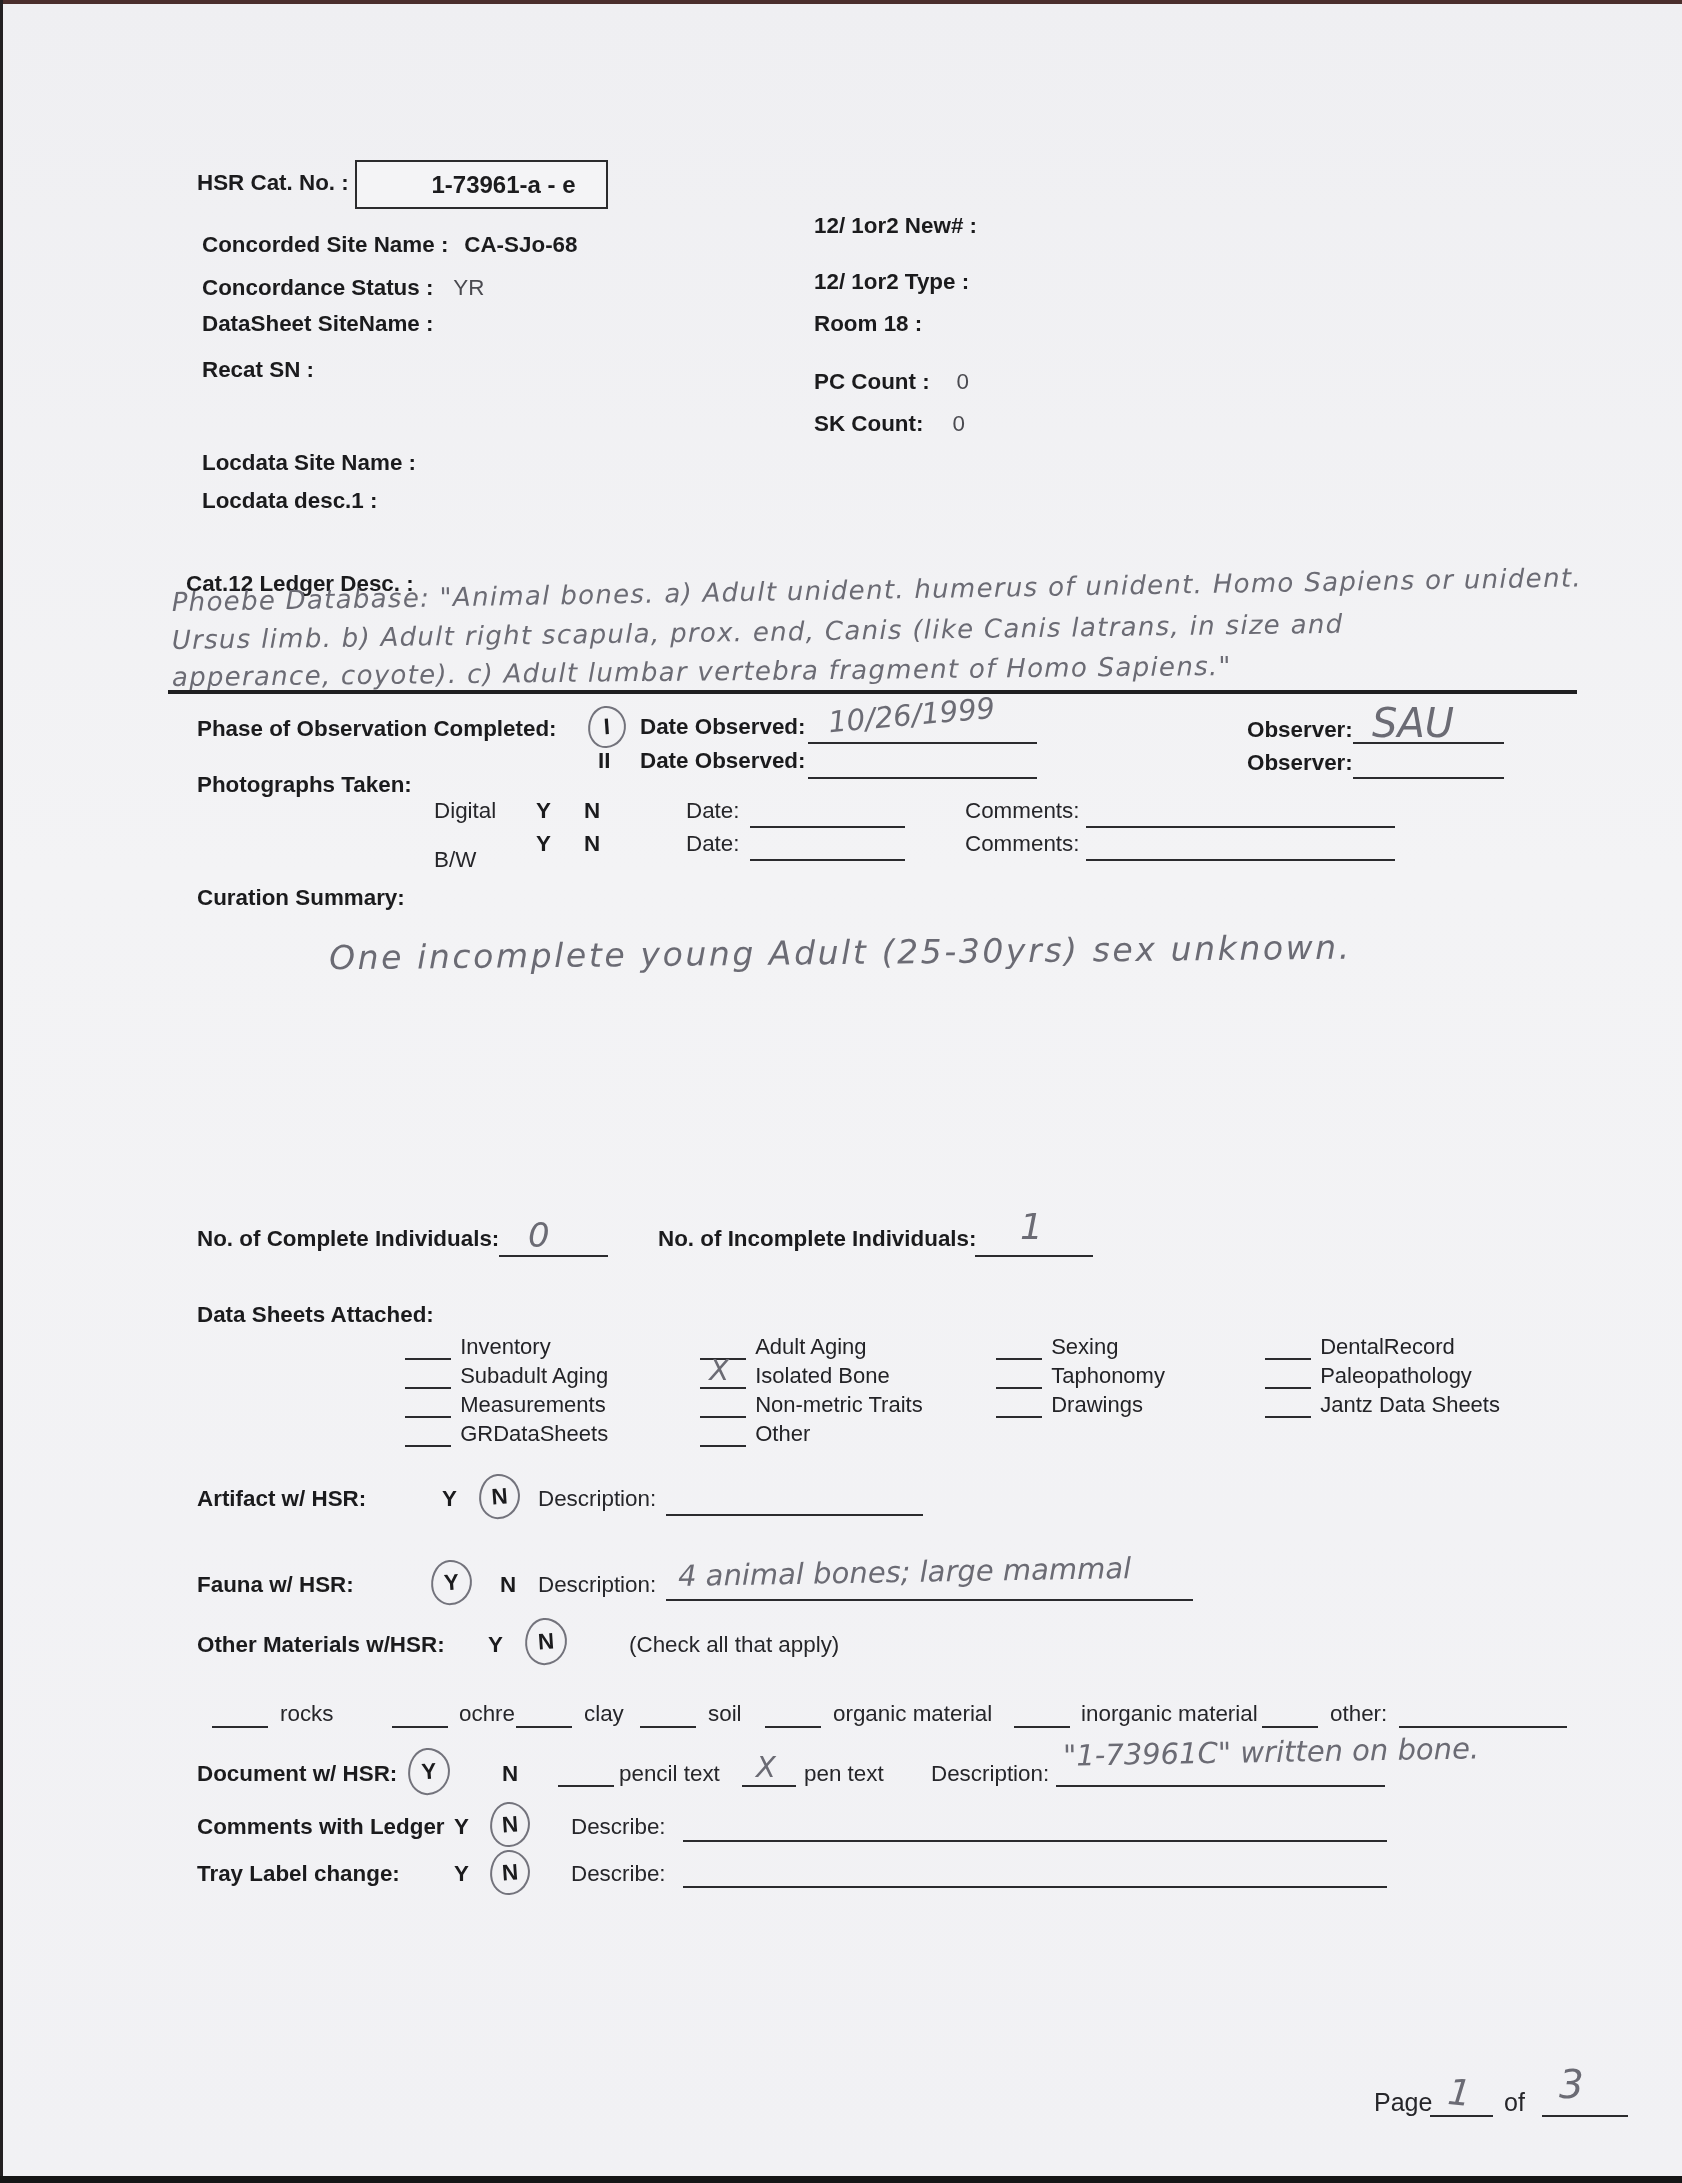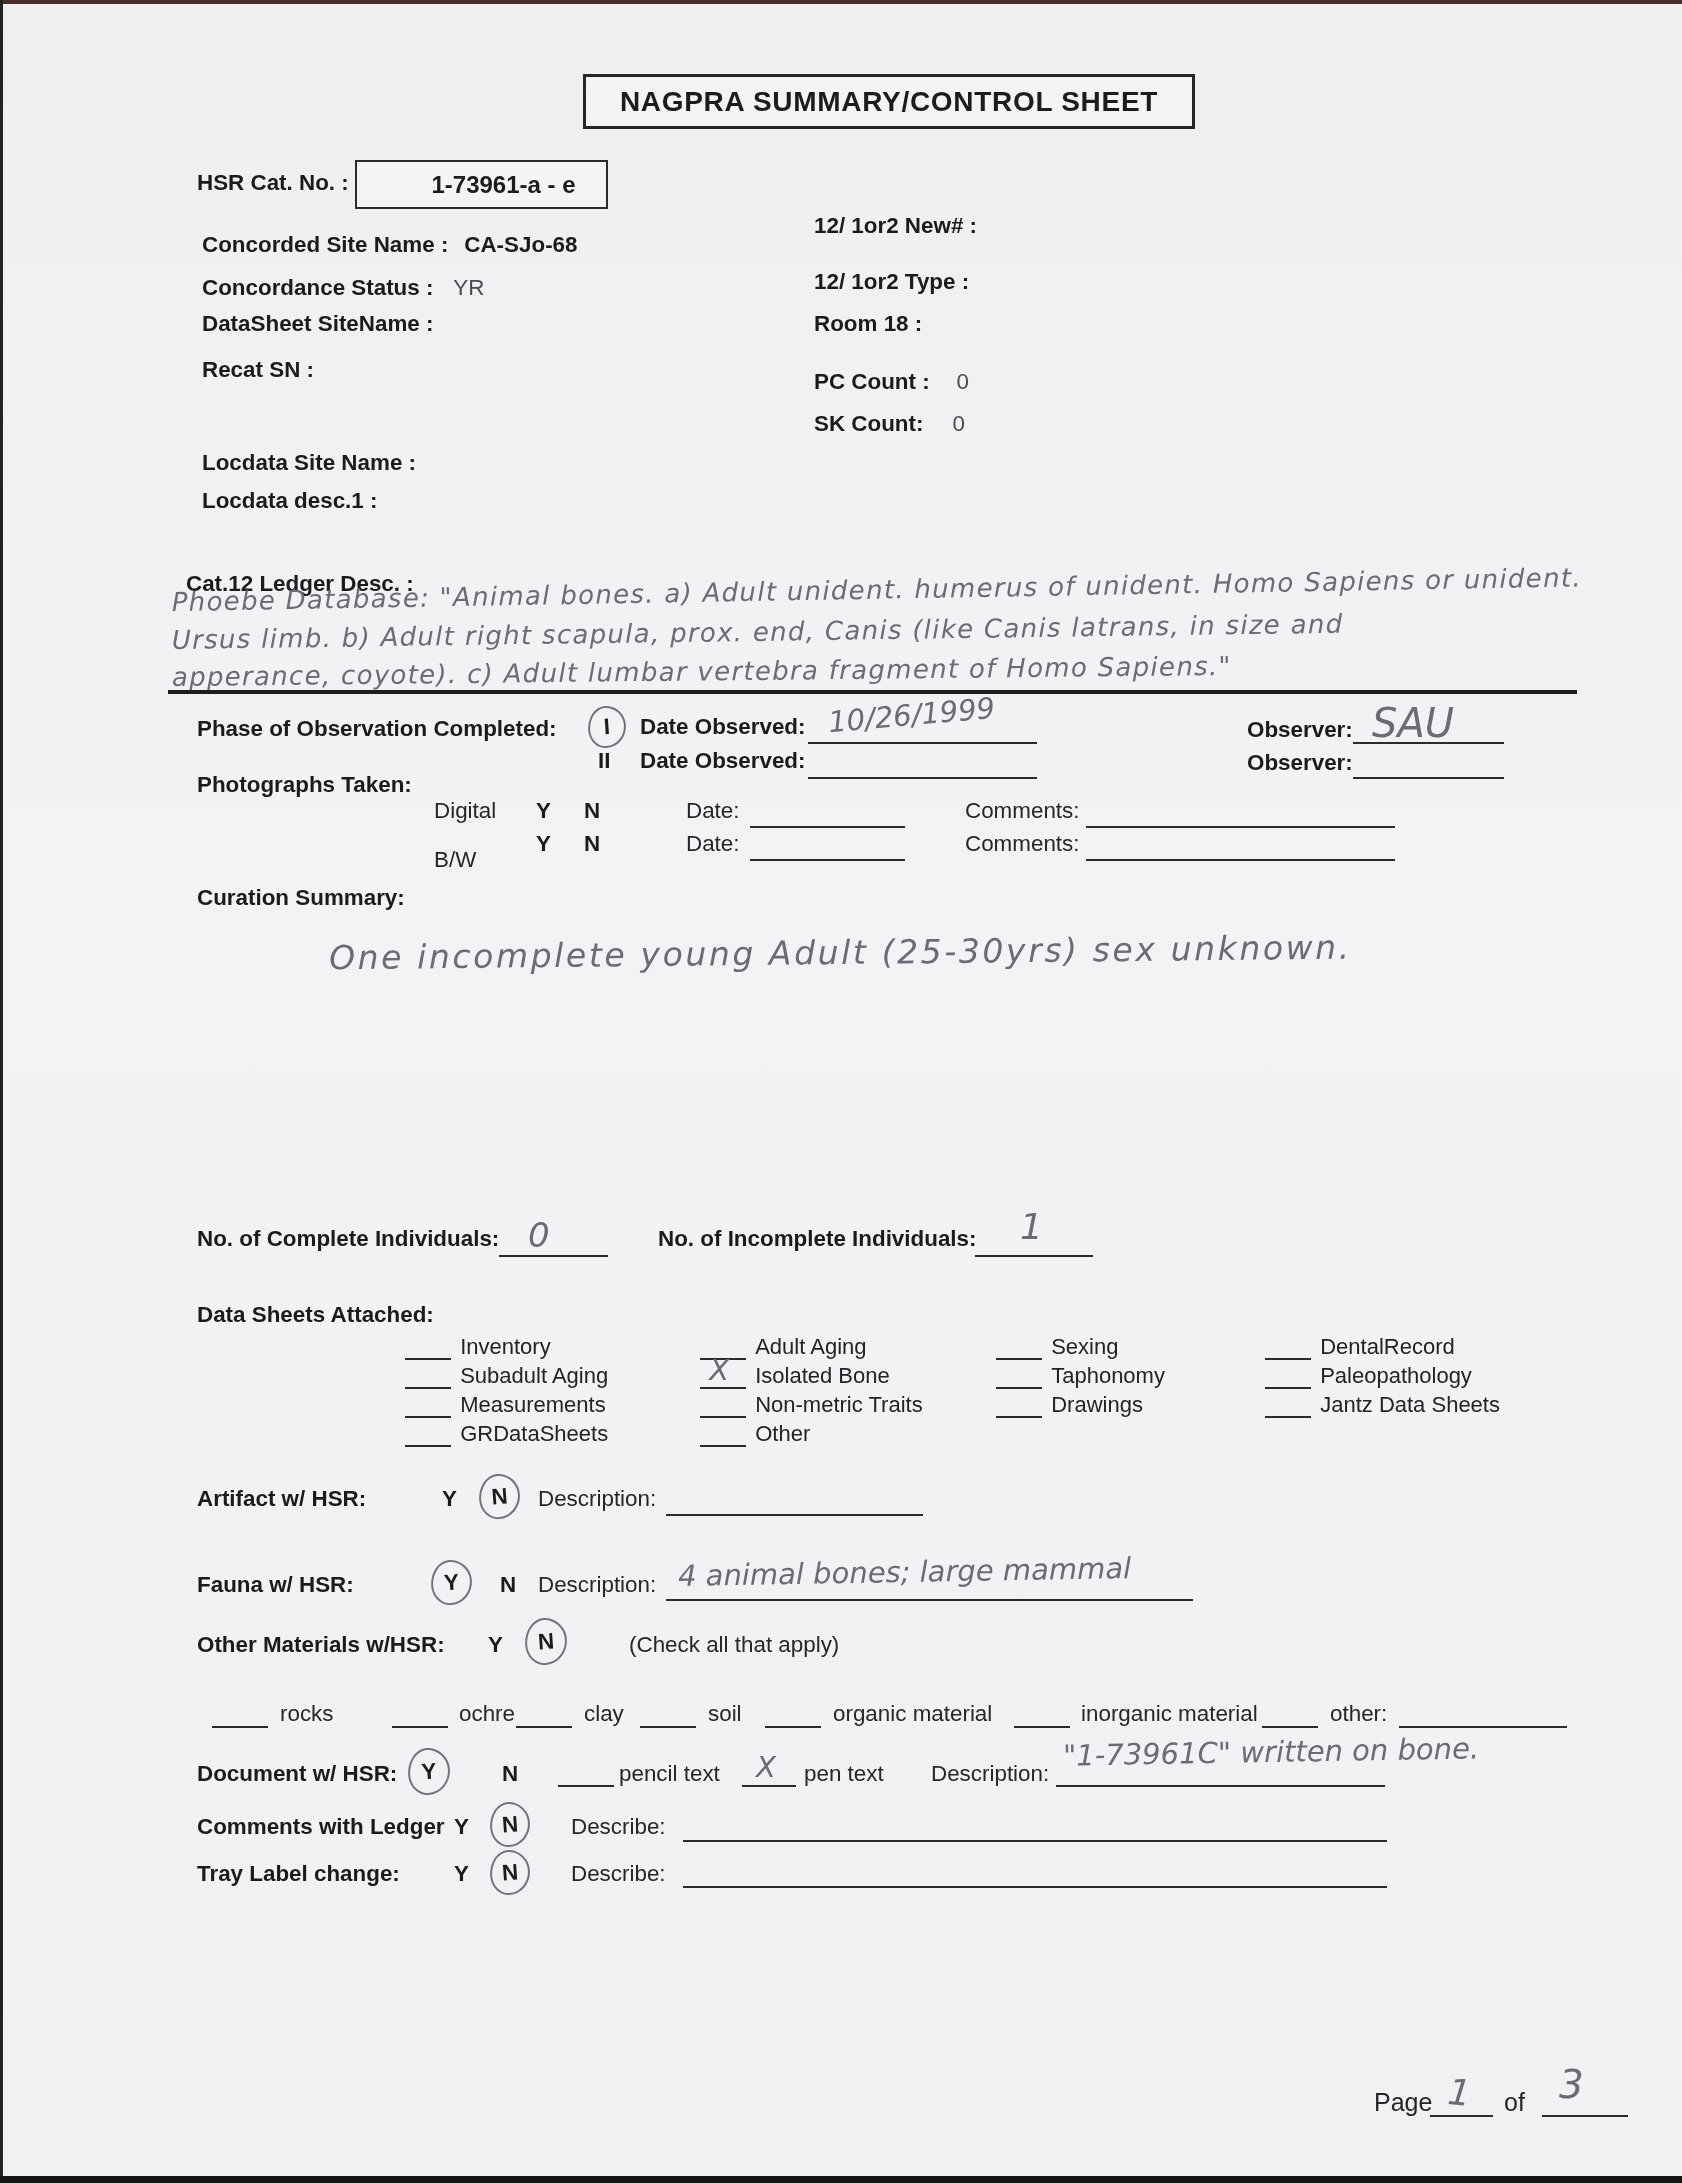--- a/index.html
+++ b/index.html
@@ -28,23 +28,20 @@
   .ds-lbl{font-size:22px;color:#232327;}
 </style>
 </head>
 <body>
 
 <div class="page">
   <div class="edge-top"></div>
   <div class="edge-left"></div>
   <div class="edge-bottom"></div>
 
-  <div class="abs titlebox" style="left:583px;top:74px;width:606px;height:49px;">
-    <span>NAGPRA SUMMARY/CONTROL SHEET</span>
-  </div>
 
   <div class="abs b" style="left:197px;top:170px;">HSR Cat. No. :</div>
   <div class="abs catbox" style="left:355px;top:160px;width:205px;height:45px;padding-left:44px;">
     <span>1-73961-a - e</span>
   </div>
 
   <div class="abs" style="left:202px;top:232px;">
     <span class="b">Concorded Site Name :</span>
     <span class="b" style="margin-left:13px;">CA-SJo-68</span>
   </div>

